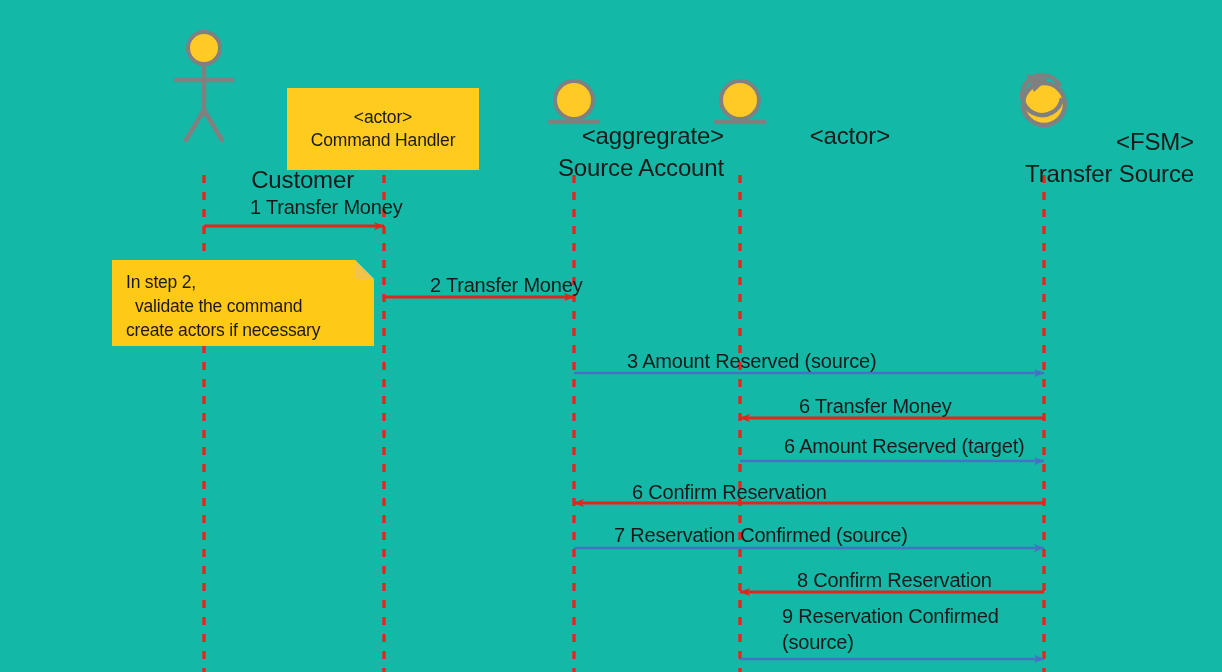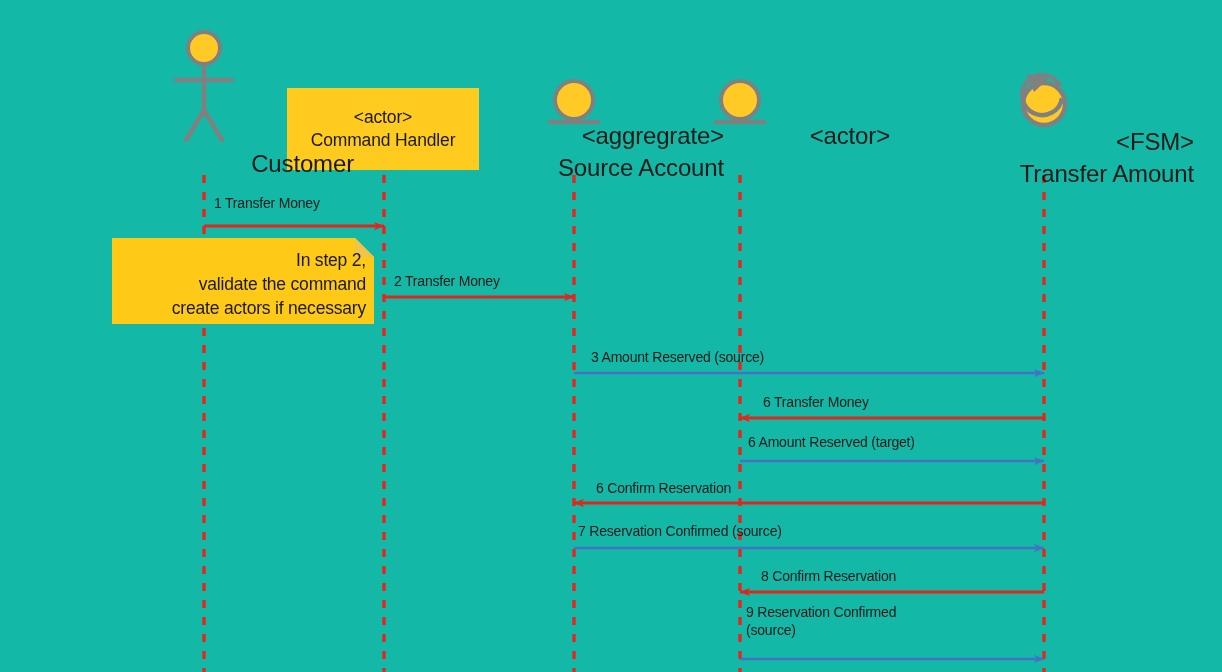--- a/index.html
+++ b/index.html
@@ -82,24 +82,25 @@
     position: relative;
     z-index: 2;
   }
   .note .note-line { display: block; white-space: nowrap; }
   .note .note-line.ind { padding-left: 9px; }
 
   
   .msg-label {
     position: absolute;
     color: #1a1a1a;
-    font-size: 14px;
+    font-size: 20px;
     line-height: 1.3;
     white-space: nowrap;
     letter-spacing: -0.2px;
+    margin-left: 36px;
   }
   .msg-label .l2 { display: block; }
 </style>
 </head>
 <body>
 
 <div id="diagram">
 
   <svg id="svg-layer" viewBox="0 0 1222 672" xmlns="http://www.w3.org/2000/svg">
     <defs>
@@ -157,39 +158,39 @@
         <line x1="1044" x2="740" y1="592" y2="592" stroke="#E1261D" stroke-width="2.8" marker-end="url(#arrow-red)"></line>
         <line x1="740" x2="1044" y1="659" y2="659" stroke="#4472C4" stroke-width="2.4" marker-end="url(#arrow-blue)"></line>
       </g>
   </svg>
 
   <div class="actor-box" id="actor-box-command-handler" style="left: 287px; top: 88px; width: 192px; height: 82px; background: rgb(255, 203, 31);">
     <span>&lt;actor&gt;</span>
     <span>Command Handler</span>
   </div>
 
-  <div class="head-label" id="head-customer" style="left: 54px; width: 300px; top: 148px;">
+  <div class="head-label" id="head-customer" style="left: 54px; width: 300px; top: 164px;">
     <span class="nm">Customer</span>
   </div>
 
   <div class="head-label" id="head-source" style="left: 424px; width: 300px; top: 120px;">
     <span class="stereo">&lt;aggregrate&gt;</span>
     <span class="nm">Source Account</span>
   </div>
 
   <div class="head-label" id="head-target" style="left: 590px; width: 300px; top: 120px;">
     <span class="stereo">&lt;actor&gt;</span>
   </div>
 
   <div class="head-label" id="head-fsm" style="left: 894px; width: 300px; top: 126px;">
     <span class="stereo">&lt;FSM&gt;</span>
-    <span class="nm">Transfer Amount</span>
-  </div>
-
-  <div class="note" id="note-step-2" style="left: 112px; top: 238px; width: 262px; height: 86px; text-align: right;">
+    <span class="nm">Transfer Source</span>
+  </div>
+
+  <div class="note" id="note-step-2" style="left: 112px; top: 260px; width: 262px; height: 86px;">
     <div class="note-bg" style="background: rgb(255, 201, 23);"></div>
     <div class="note-fold"></div>
     <div class="note-text">
       <span class="note-line">In step 2,</span>
       <span class="note-line ind">validate the command</span>
       <span class="note-line">create actors if necessary</span>
     </div>
   </div>
 
   <div id="msg-label-group">

